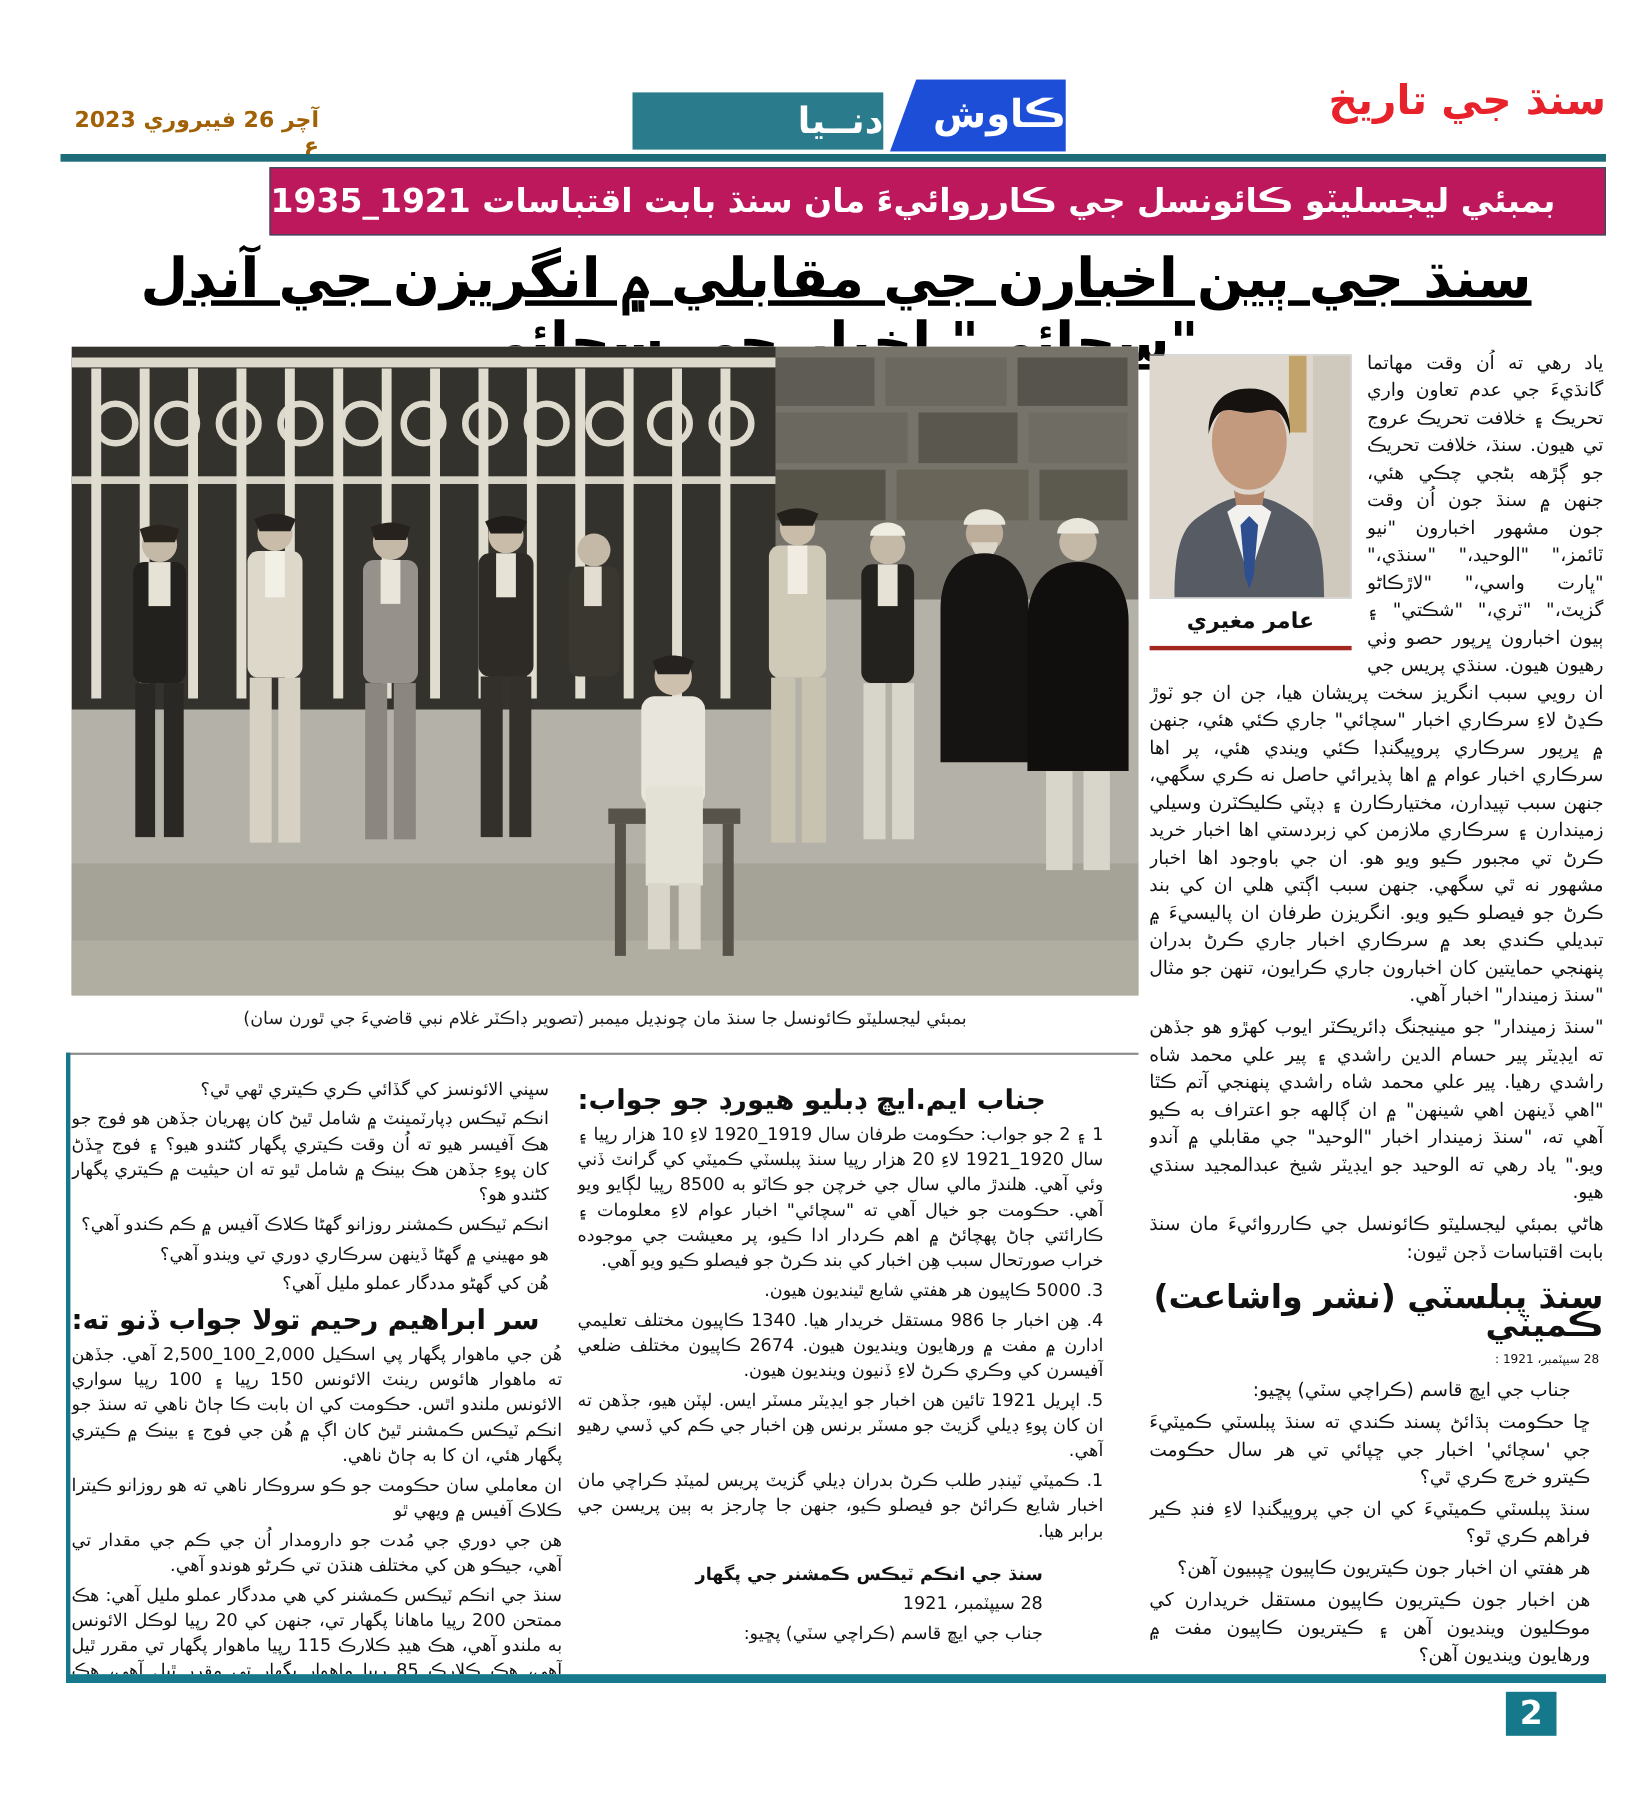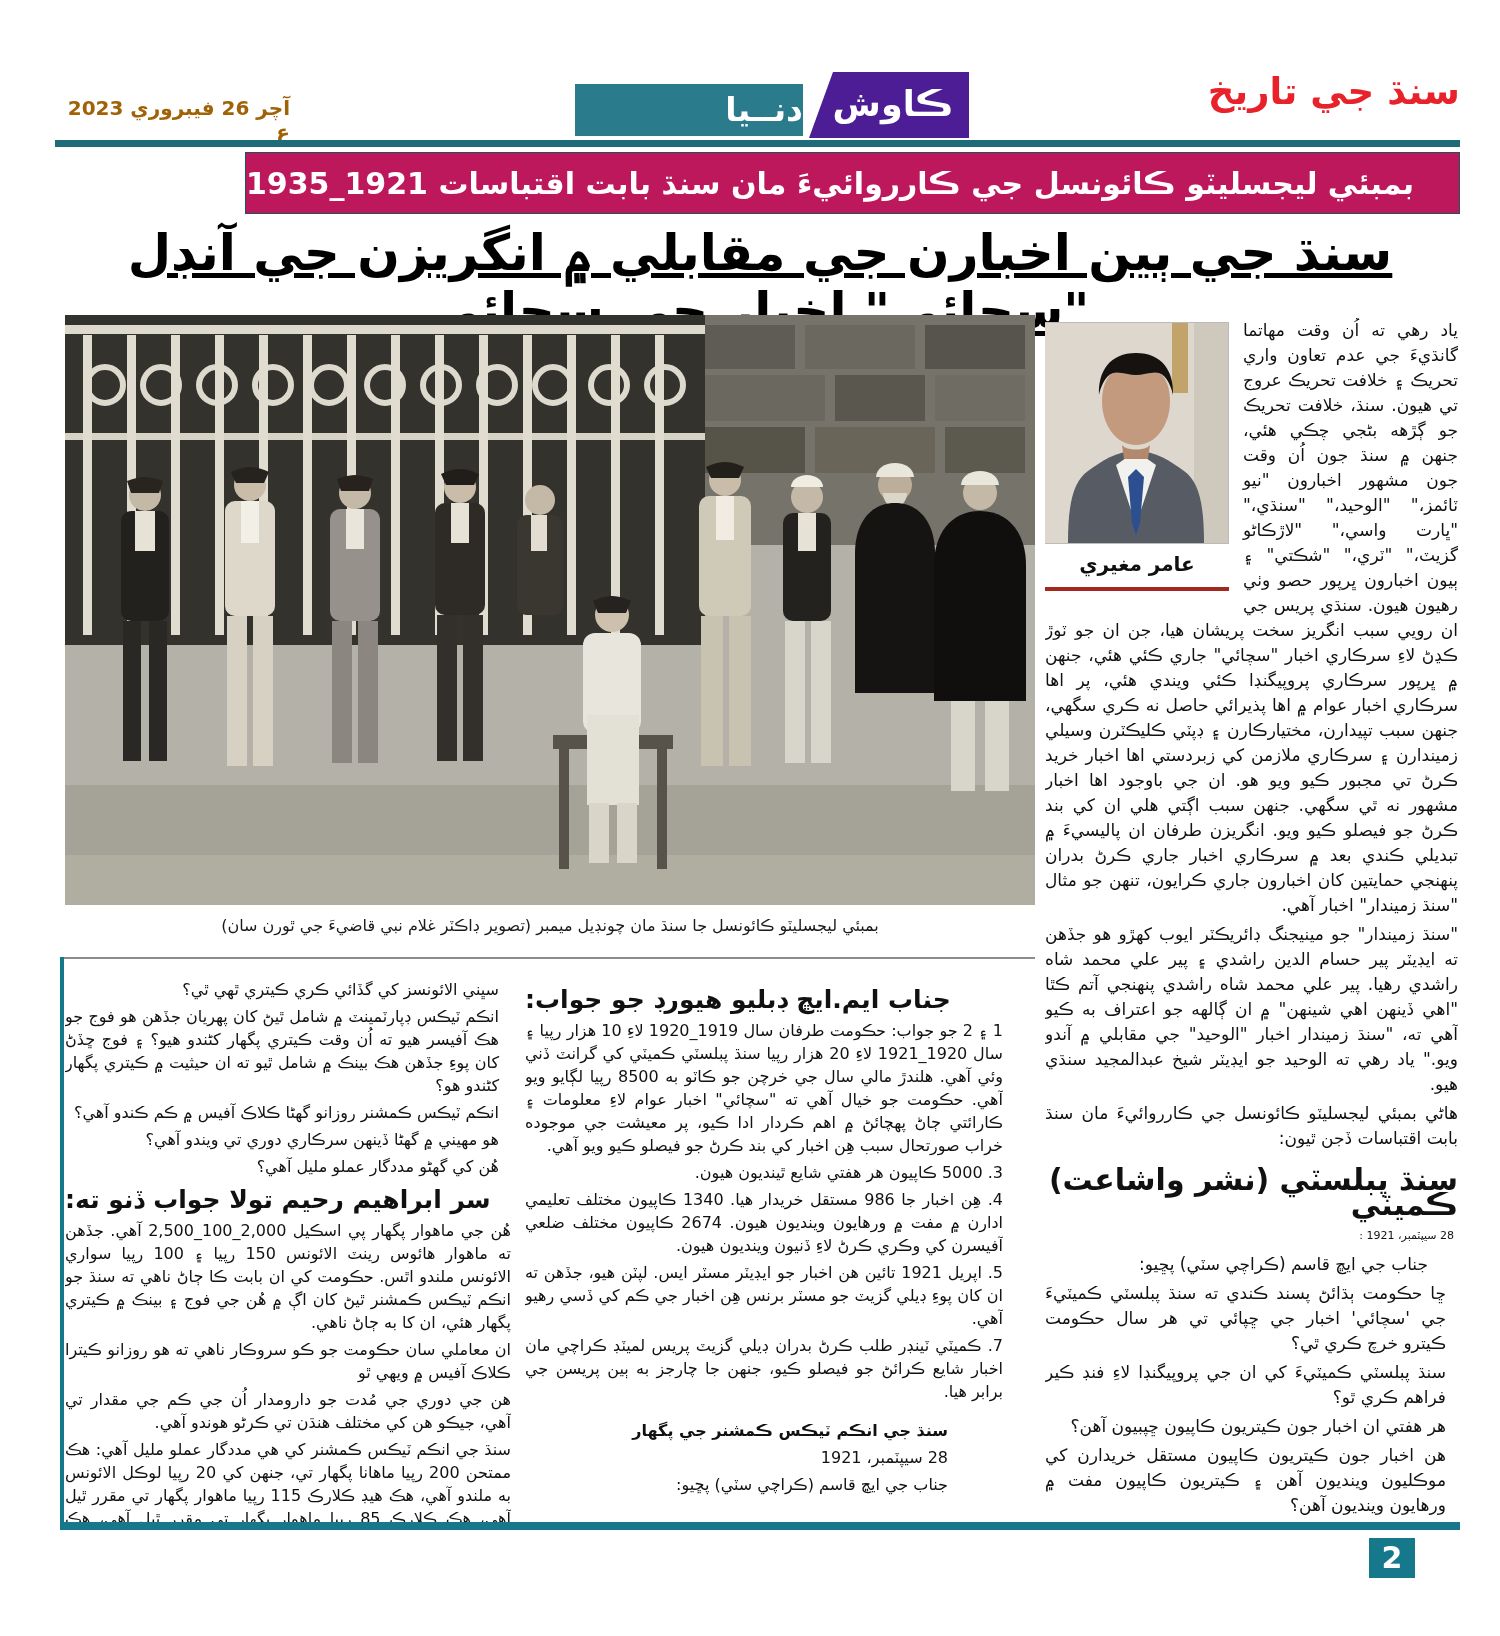--- a/index.html
+++ b/index.html
@@ -4,21 +4,21 @@
 <style>
   html,body{margin:0;padding:0;}
   body{
     width:1500px;height:1636px;position:relative;background:#ffffff;
     font-family:"DejaVu Sans", sans-serif;direction:rtl;overflow:hidden;color:#111;
   }
   
   .issue-date{position:absolute;top:96px;left:60px;width:230px;font-size:20px;font-weight:bold;color:#a16207;direction:rtl;text-align:right;}
   .masthead{position:absolute;top:72px;left:575px;display:flex;direction:ltr;align-items:flex-end;gap:6px;}
   .logo-dunya{background:#2a7c8c;color:#fff;font-size:33px;font-weight:bold;width:228px;height:52px;line-height:52px;text-align:right;margin-bottom:2px;}
-  .logo-kawish{background:#4c1d95;color:#fff;font-size:35px;font-weight:bold;width:152px;height:66px;line-height:64px;text-align:center;clip-path:polygon(24px 0,100% 0,100% 100%,0 100%);padding-left:8px;}
+  .logo-kawish{background:#1d4ed8;color:#fff;font-size:35px;font-weight:bold;width:152px;height:66px;line-height:64px;text-align:right;clip-path:polygon(24px 0,100% 0,100% 100%,0 100%);padding-left:8px;}
   .section-title{position:absolute;top:70px;right:40px;font-size:37px;font-weight:bold;color:#e8222b;}
   .header-rule{position:absolute;top:140px;left:55px;width:1405px;height:7px;background:#1e6c7a;}
   
   .banner{position:absolute;top:152px;left:245px;width:1215px;height:62px;background:#be185d;color:#fff;
     font-size:30px;font-weight:bold;text-align:left;line-height:62px;border:1px solid #1b5560;box-sizing:border-box;}
   
   .headline{position:absolute;top:224px;right:40px;width:1400px;margin:0;font-size:50px;font-weight:900;color:#000;text-align:center;letter-spacing:-1px;text-decoration:underline;}
   
   .photo{position:absolute;top:315px;left:65px;width:970px;height:590px;margin:0;background:#b9b6ae;overflow:hidden;}
   .photo svg{display:block;}
@@ -239,21 +239,21 @@
   <p class="q">هن اخبار جون ڪيتريون ڪاپيون مستقل خريدارن کي موڪليون وينديون آهن ۽ ڪيتريون ڪاپيون مفت ۾ ورهايون وينديون آهن؟</p>
 
 </section>
 
 <section class="col col-mid">
   <h2 class="col-heading">جناب ايم.ايڇ ڊبليو هيورڊ جو جواب:</h2>
   <p>1 ۽ 2 جو جواب: حڪومت طرفان سال 1919_1920 لاءِ 10 هزار رپيا ۽ سال 1920_1921 لاءِ 20 هزار رپيا سنڌ پبلسٽي ڪميٽي کي گرانٽ ڏني وئي آهي. هلندڙ مالي سال جي خرچن جو ڪاٽو به 8500 رپيا لڳايو ويو آهي. حڪومت جو خيال آهي ته "سچائي" اخبار عوام لاءِ معلومات ۽ ڪارائتي ڄاڻ پهچائڻ ۾ اهم ڪردار ادا ڪيو، پر معيشت جي موجوده خراب صورتحال سبب هِن اخبار کي بند ڪرڻ جو فيصلو ڪيو ويو آهي.</p>
   <p>3. 5000 ڪاپيون هر هفتي شايع ٿينديون هيون.</p>
   <p>4. هِن اخبار جا 986 مستقل خريدار هيا. 1340 ڪاپيون مختلف تعليمي ادارن ۾ مفت ۾ ورهايون وينديون هيون. 2674 ڪاپيون مختلف ضلعي آفيسرن کي وڪري ڪرڻ لاءِ ڏنيون وينديون هيون.</p>
   <p>5. اپريل 1921 تائين هن اخبار جو ايڊيٽر مسٽر ايس. لپٽن هيو، جڏهن ته ان کان پوءِ ڊيلي گزيٽ جو مسٽر برنس هِن اخبار جي ڪم کي ڏسي رهيو آهي.</p>
-  <p>7. ڪميٽي ٽينڊر طلب ڪرڻ بدران ڊيلي گزيٽ پريس لميٽڊ ڪراچي مان اخبار شايع ڪرائڻ جو فيصلو ڪيو، جنهن جا چارجز به ٻين پريسن جي برابر هيا.</p>
+  <p>1. ڪميٽي ٽينڊر طلب ڪرڻ بدران ڊيلي گزيٽ پريس لميٽڊ ڪراچي مان اخبار شايع ڪرائڻ جو فيصلو ڪيو، جنهن جا چارجز به ٻين پريسن جي برابر هيا.</p>
   <div class="gap"></div>
   <div class="indent-block">
     <p style="font-weight:bold;">سنڌ جي انڪم ٽيڪس ڪمشنر جي پگهار</p>
     <p>28 سيپٽمبر، 1921</p>
     <p>جناب جي ايڇ قاسم (ڪراچي سٽي) پڇيو:</p>
 
   </div>
 </section>
 
 <section class="col col-left">

